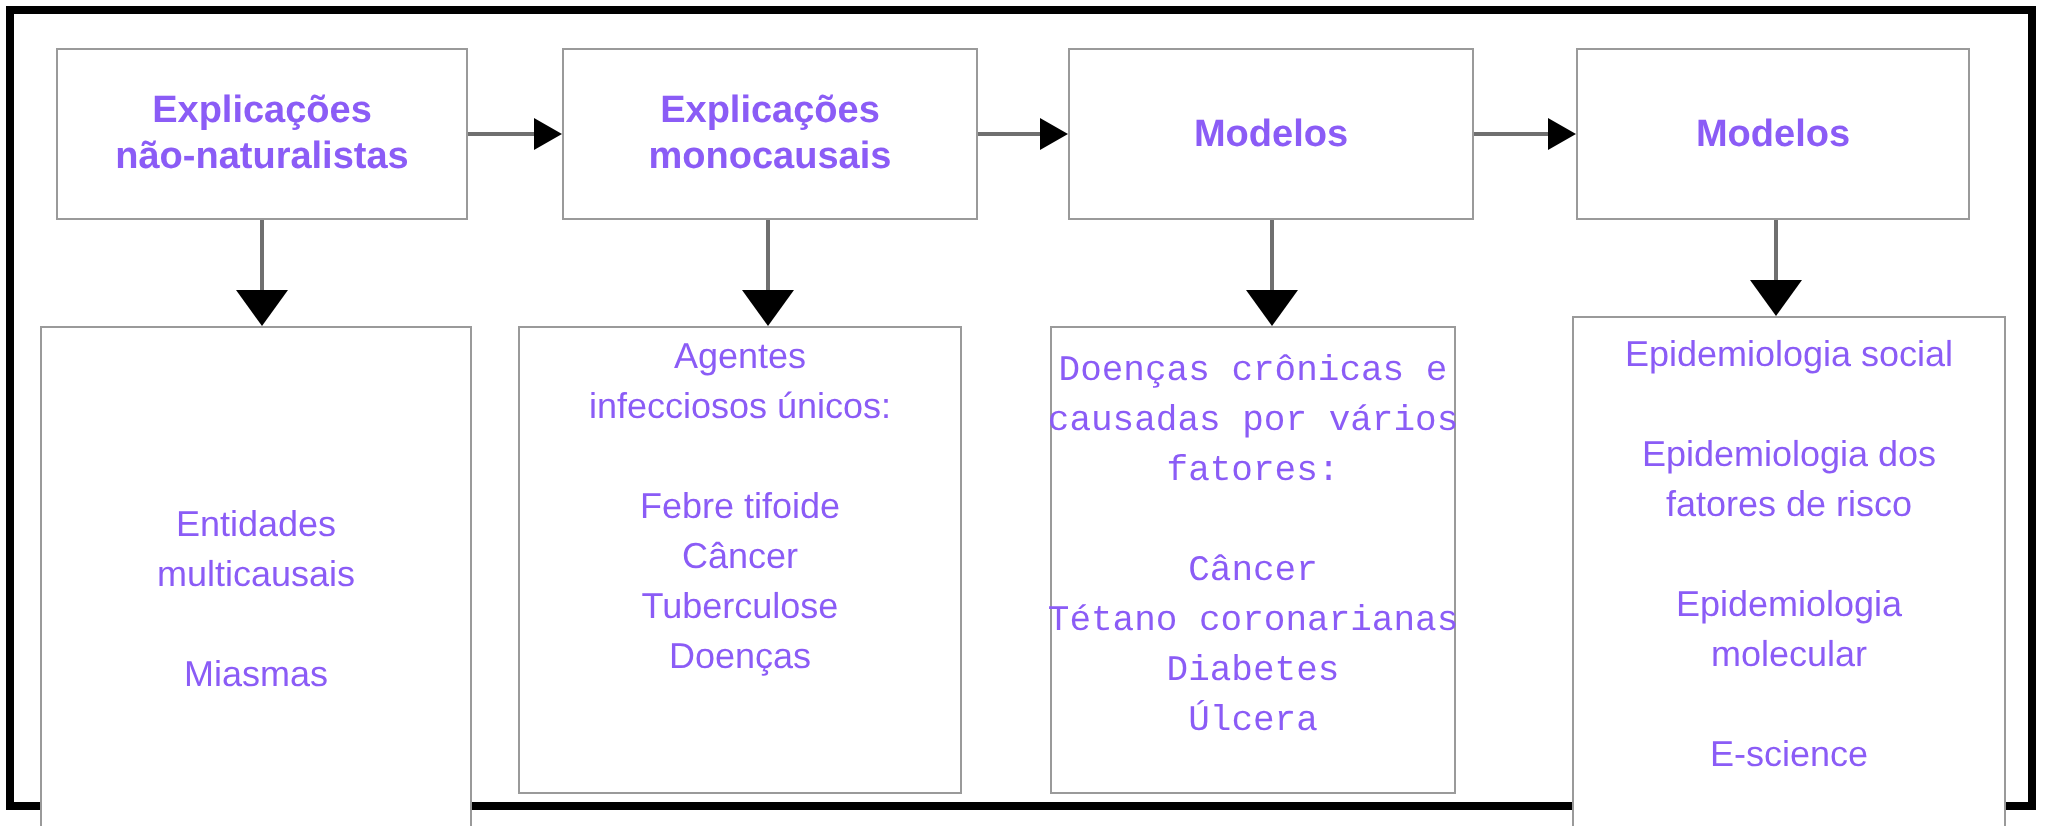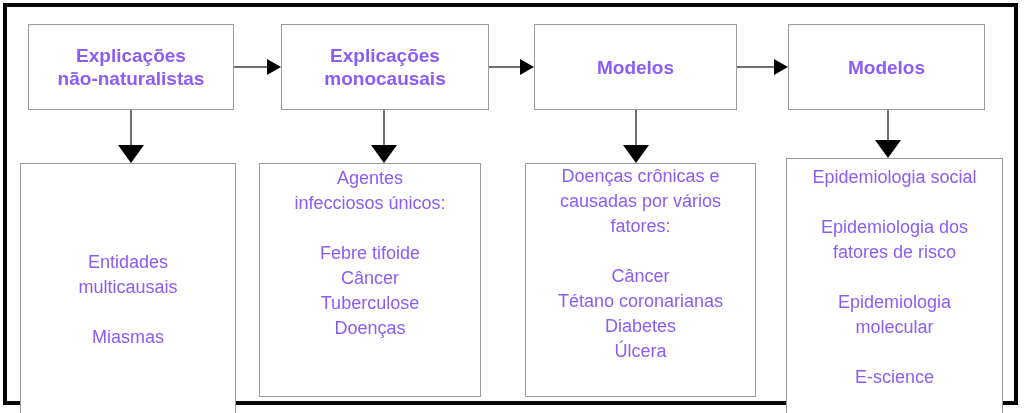--- a/index.html
+++ b/index.html
@@ -178,21 +178,21 @@
   <div class="box bottom" style="left:259px; top:163px; width:222px; height:234px; padding-top:2px;">
     <span class="line">Agentes</span>
     <span class="line">infecciosos únicos:</span>
     <span class="spacer"></span>
     <span class="line">Febre tifoide</span>
     <span class="line">Câncer</span>
     <span class="line">Tuberculose</span>
     <span class="line">Doenças</span>
   </div>
 
-  <div class="box bottom" style="left:525px; top:163px; width:231px; height:234px; ">
+  <div class="box bottom" style="left:525px; top:163px; width:203px; height:234px; padding-top:10px;font-family:Liberation Mono, monospace;">
     <span class="line">Doenças crônicas e</span>
     <span class="line">causadas por vários</span>
     <span class="line">fatores:</span>
     <span class="spacer"></span>
     <span class="line">Câncer</span>
     <span class="line">Tétano coronarianas</span>
     <span class="line">Diabetes</span>
     <span class="line">Úlcera</span>
   </div>
 

